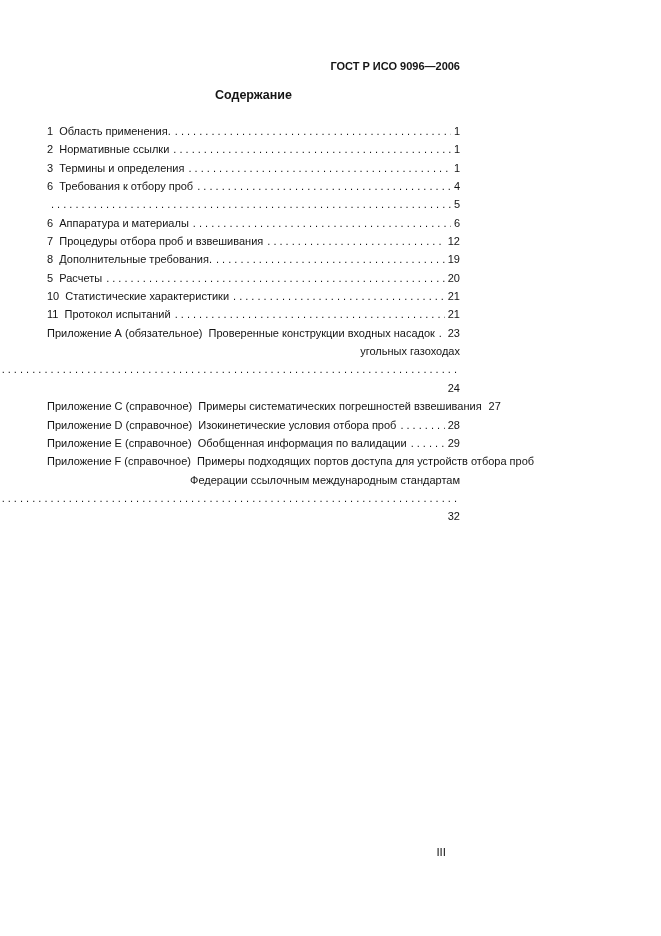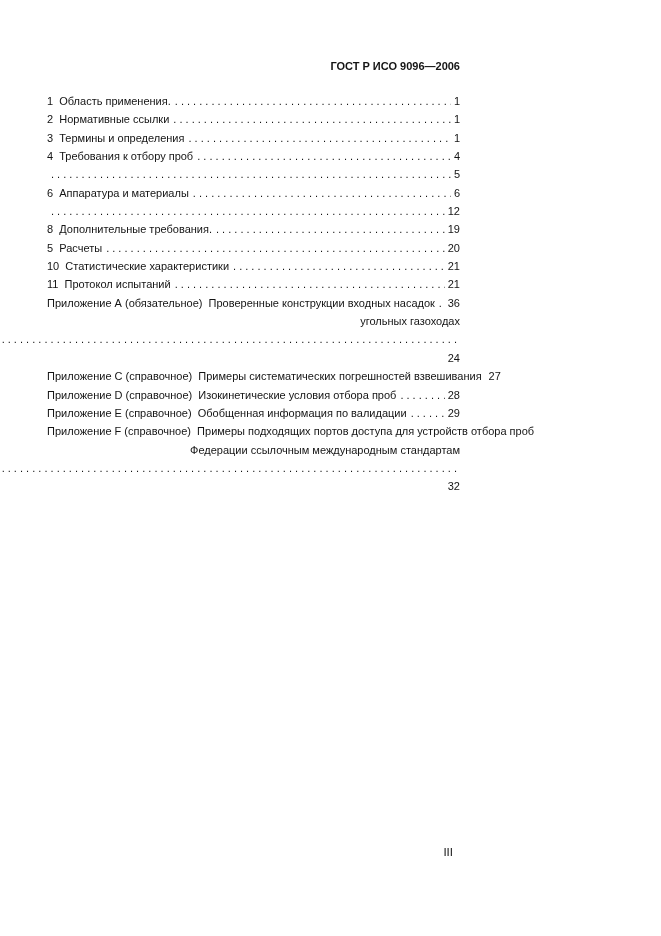--- a/index.html
+++ b/index.html
@@ -43,31 +43,32 @@
     flex: 1 1 auto;
     overflow: hidden;
     white-space: nowrap;
     margin-left: 4px;
     margin-right: 3px;
   }
   .toc-page { flex: 0 0 auto; white-space: pre; }
   .page-footer {
     position: absolute;
     top: 845px;
-    right: 83px;
+    right: 90px;
     font-size: 11.5px;
     line-height: 14px;
   }
 </style>
 </head>
 <body>
 
 <div class="page">
   <div class="doc-header">ГОСТ Р ИСО 9096—2006</div>
 
+  <div class="doc-title">Содержание</div>
 
   <div class="toc">
       <div class="toc-entry">
         <div class="toc-line">
           <span class="toc-text">1  Область применения.</span>
           <span class="toc-dots">. . . . . . . . . . . . . . . . . . . . . . . . . . . . . . . . . . . . . . . . . . . . . . . . . . . . . . . . . . . . . . . . . . . . . . . . . . . . . . . . . . . . . . . . . . . . . . . . . . . . . . . . . . . . . . . . . . . . . . . . . . . . . . . . . . </span>
           <span class="toc-page">1</span>
         </div>
       </div>
       <div class="toc-entry">
@@ -79,40 +80,41 @@
       </div>
       <div class="toc-entry">
         <div class="toc-line">
           <span class="toc-text">3  Термины и определения</span>
           <span class="toc-dots">. . . . . . . . . . . . . . . . . . . . . . . . . . . . . . . . . . . . . . . . . . . . . . . . . . . . . . . . . . . . . . . . . . . . . . . . . . . . . . . . . . . . . . . . . . . . . . . . . . . . . . . . . . . . . . . . . . . . . . . . . . . . . . . . . . </span>
           <span class="toc-page">1</span>
         </div>
       </div>
       <div class="toc-entry">
         <div class="toc-line">
-          <span class="toc-text">4  Требования к отбору проб</span>
+          <span class="toc-text">6  Требования к отбору проб</span>
           <span class="toc-dots">. . . . . . . . . . . . . . . . . . . . . . . . . . . . . . . . . . . . . . . . . . . . . . . . . . . . . . . . . . . . . . . . . . . . . . . . . . . . . . . . . . . . . . . . . . . . . . . . . . . . . . . . . . . . . . . . . . . . . . . . . . . . . . . . . . </span>
           <span class="toc-page">4</span>
         </div>
       </div>
       <div class="toc-entry">
         <div class="toc-line">
           <span class="toc-dots">. . . . . . . . . . . . . . . . . . . . . . . . . . . . . . . . . . . . . . . . . . . . . . . . . . . . . . . . . . . . . . . . . . . . . . . . . . . . . . . . . . . . . . . . . . . . . . . . . . . . . . . . . . . . . . . . . . . . . . . . . . . . . . . . . . </span>
           <span class="toc-page">5</span>
         </div>
       </div>
       <div class="toc-entry">
         <div class="toc-line">
           <span class="toc-text">6  Аппаратура и материалы</span>
           <span class="toc-dots">. . . . . . . . . . . . . . . . . . . . . . . . . . . . . . . . . . . . . . . . . . . . . . . . . . . . . . . . . . . . . . . . . . . . . . . . . . . . . . . . . . . . . . . . . . . . . . . . . . . . . . . . . . . . . . . . . . . . . . . . . . . . . . . . . . </span>
           <span class="toc-page">6</span>
         </div>
       </div>
       <div class="toc-entry">
         <div class="toc-line">
+          <span class="toc-text">7  Процедуры отбора проб и взвешивания</span>
           <span class="toc-dots">. . . . . . . . . . . . . . . . . . . . . . . . . . . . . . . . . . . . . . . . . . . . . . . . . . . . . . . . . . . . . . . . . . . . . . . . . . . . . . . . . . . . . . . . . . . . . . . . . . . . . . . . . . . . . . . . . . . . . . . . . . . . . . . . . . </span>
           <span class="toc-page">12</span>
         </div>
       </div>
       <div class="toc-entry">
         <div class="toc-line">
           <span class="toc-text">8  Дополнительные требования.</span>
           <span class="toc-dots">. . . . . . . . . . . . . . . . . . . . . . . . . . . . . . . . . . . . . . . . . . . . . . . . . . . . . . . . . . . . . . . . . . . . . . . . . . . . . . . . . . . . . . . . . . . . . . . . . . . . . . . . . . . . . . . . . . . . . . . . . . . . . . . . . . </span>
           <span class="toc-page">19</span>
         </div>
@@ -135,21 +137,21 @@
         <div class="toc-line">
           <span class="toc-text">11  Протокол испытаний</span>
           <span class="toc-dots">. . . . . . . . . . . . . . . . . . . . . . . . . . . . . . . . . . . . . . . . . . . . . . . . . . . . . . . . . . . . . . . . . . . . . . . . . . . . . . . . . . . . . . . . . . . . . . . . . . . . . . . . . . . . . . . . . . . . . . . . . . . . . . . . . . </span>
           <span class="toc-page">21</span>
         </div>
       </div>
       <div class="toc-entry">
         <div class="toc-line">
           <span class="toc-text">Приложение А (обязательное)  Проверенные конструкции входных насадок</span>
           <span class="toc-dots">. . . . . . . . . . . . . . . . . . . . . . . . . . . . . . . . . . . . . . . . . . . . . . . . . . . . . . . . . . . . . . . . . . . . . . . . . . . . . . . . . . . . . . . . . . . . . . . . . . . . . . . . . . . . . . . . . . . . . . . . . . . . . . . . . . </span>
-          <span class="toc-page">36</span>
+          <span class="toc-page">23</span>
         </div>
       </div>
       <div class="toc-entry">
         <div class="toc-line toc-cont">
           <span class="toc-text">угольных газоходах</span>
           <span class="toc-dots">. . . . . . . . . . . . . . . . . . . . . . . . . . . . . . . . . . . . . . . . . . . . . . . . . . . . . . . . . . . . . . . . . . . . . . . . . . . . . . . . . . . . . . . . . . . . . . . . . . . . . . . . . . . . . . . . . . . . . . . . . . . . . . . . . . </span>
           <span class="toc-page">24</span>
         </div>
       </div>
       <div class="toc-entry">

